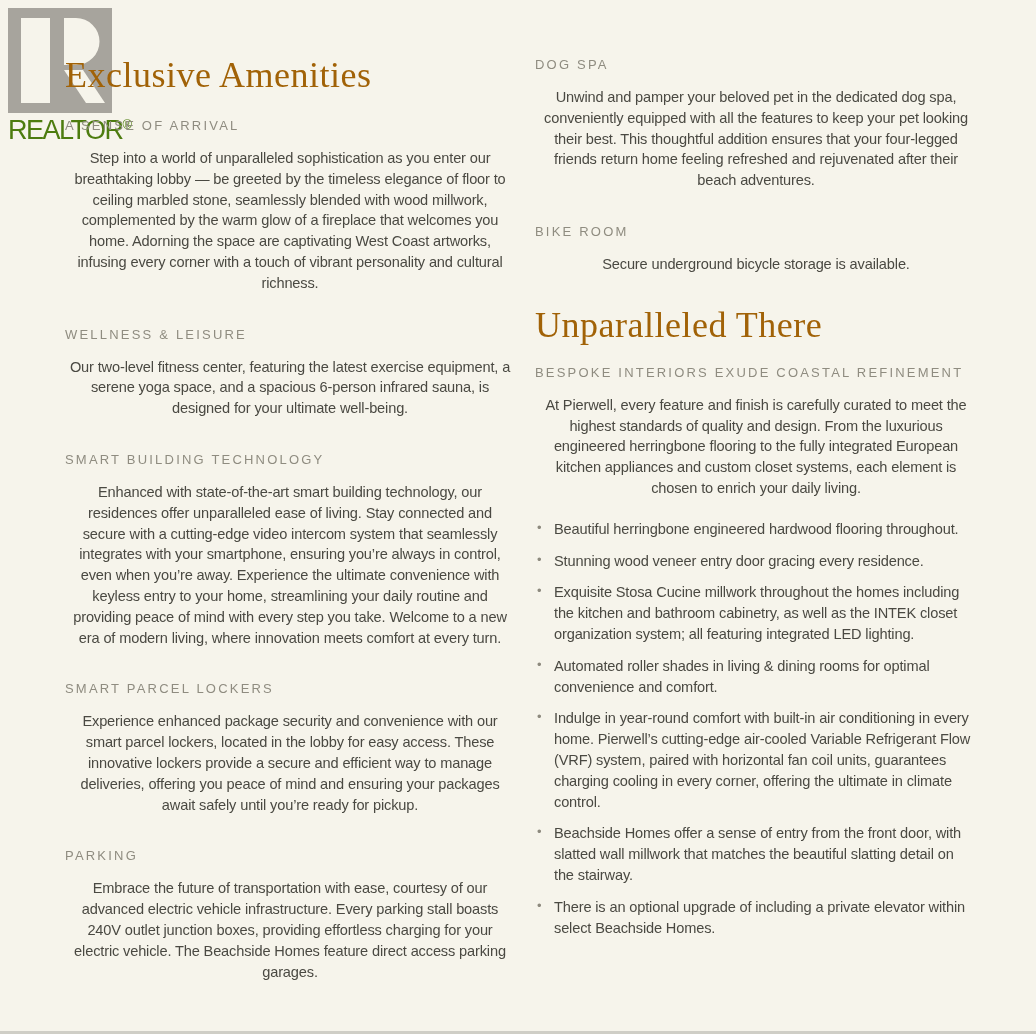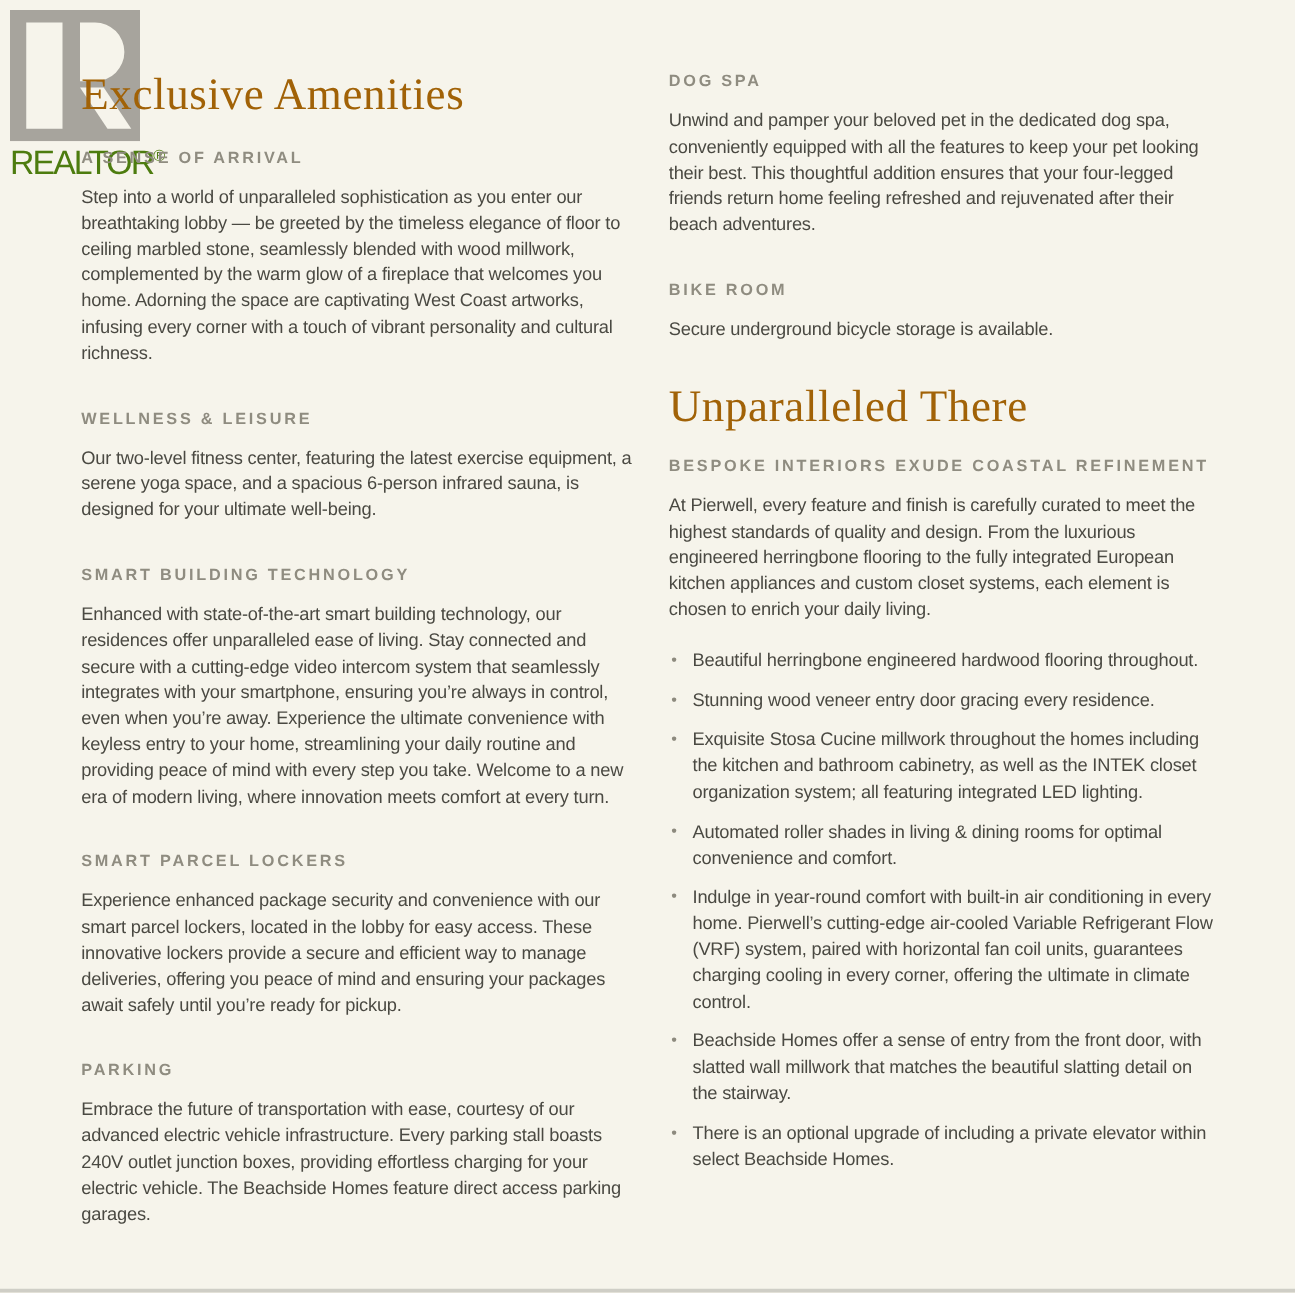--- a/index.html
+++ b/index.html
@@ -43,31 +43,32 @@
     letter-spacing: 0.5px;
     color: #a16207;
   }
   .col-left .page-title { margin-bottom: 23px; }
 
   .section { margin-top: 33px; }
   .section:first-of-type { margin-top: 0; }
 
   .sec-heading {
     font-size: 13px;
-    font-weight: 700;
+    font-weight: 400;
     letter-spacing: 2.2px;
     color: #8f8c80;
     margin-bottom: 15px;
     text-transform: uppercase;
   }
   .sec-body {
     font-size: 14.6px;
     letter-spacing: -0.15px;
     line-height: 20.8px;
     color: #4a4942;
+    text-align: center;
   }
 
   .luxury-title { margin-top: 30px; margin-bottom: 20px; }
 
   ul.features {
     list-style: none;
     margin-top: 20px;
   }
   ul.features li {
     position: relative;

